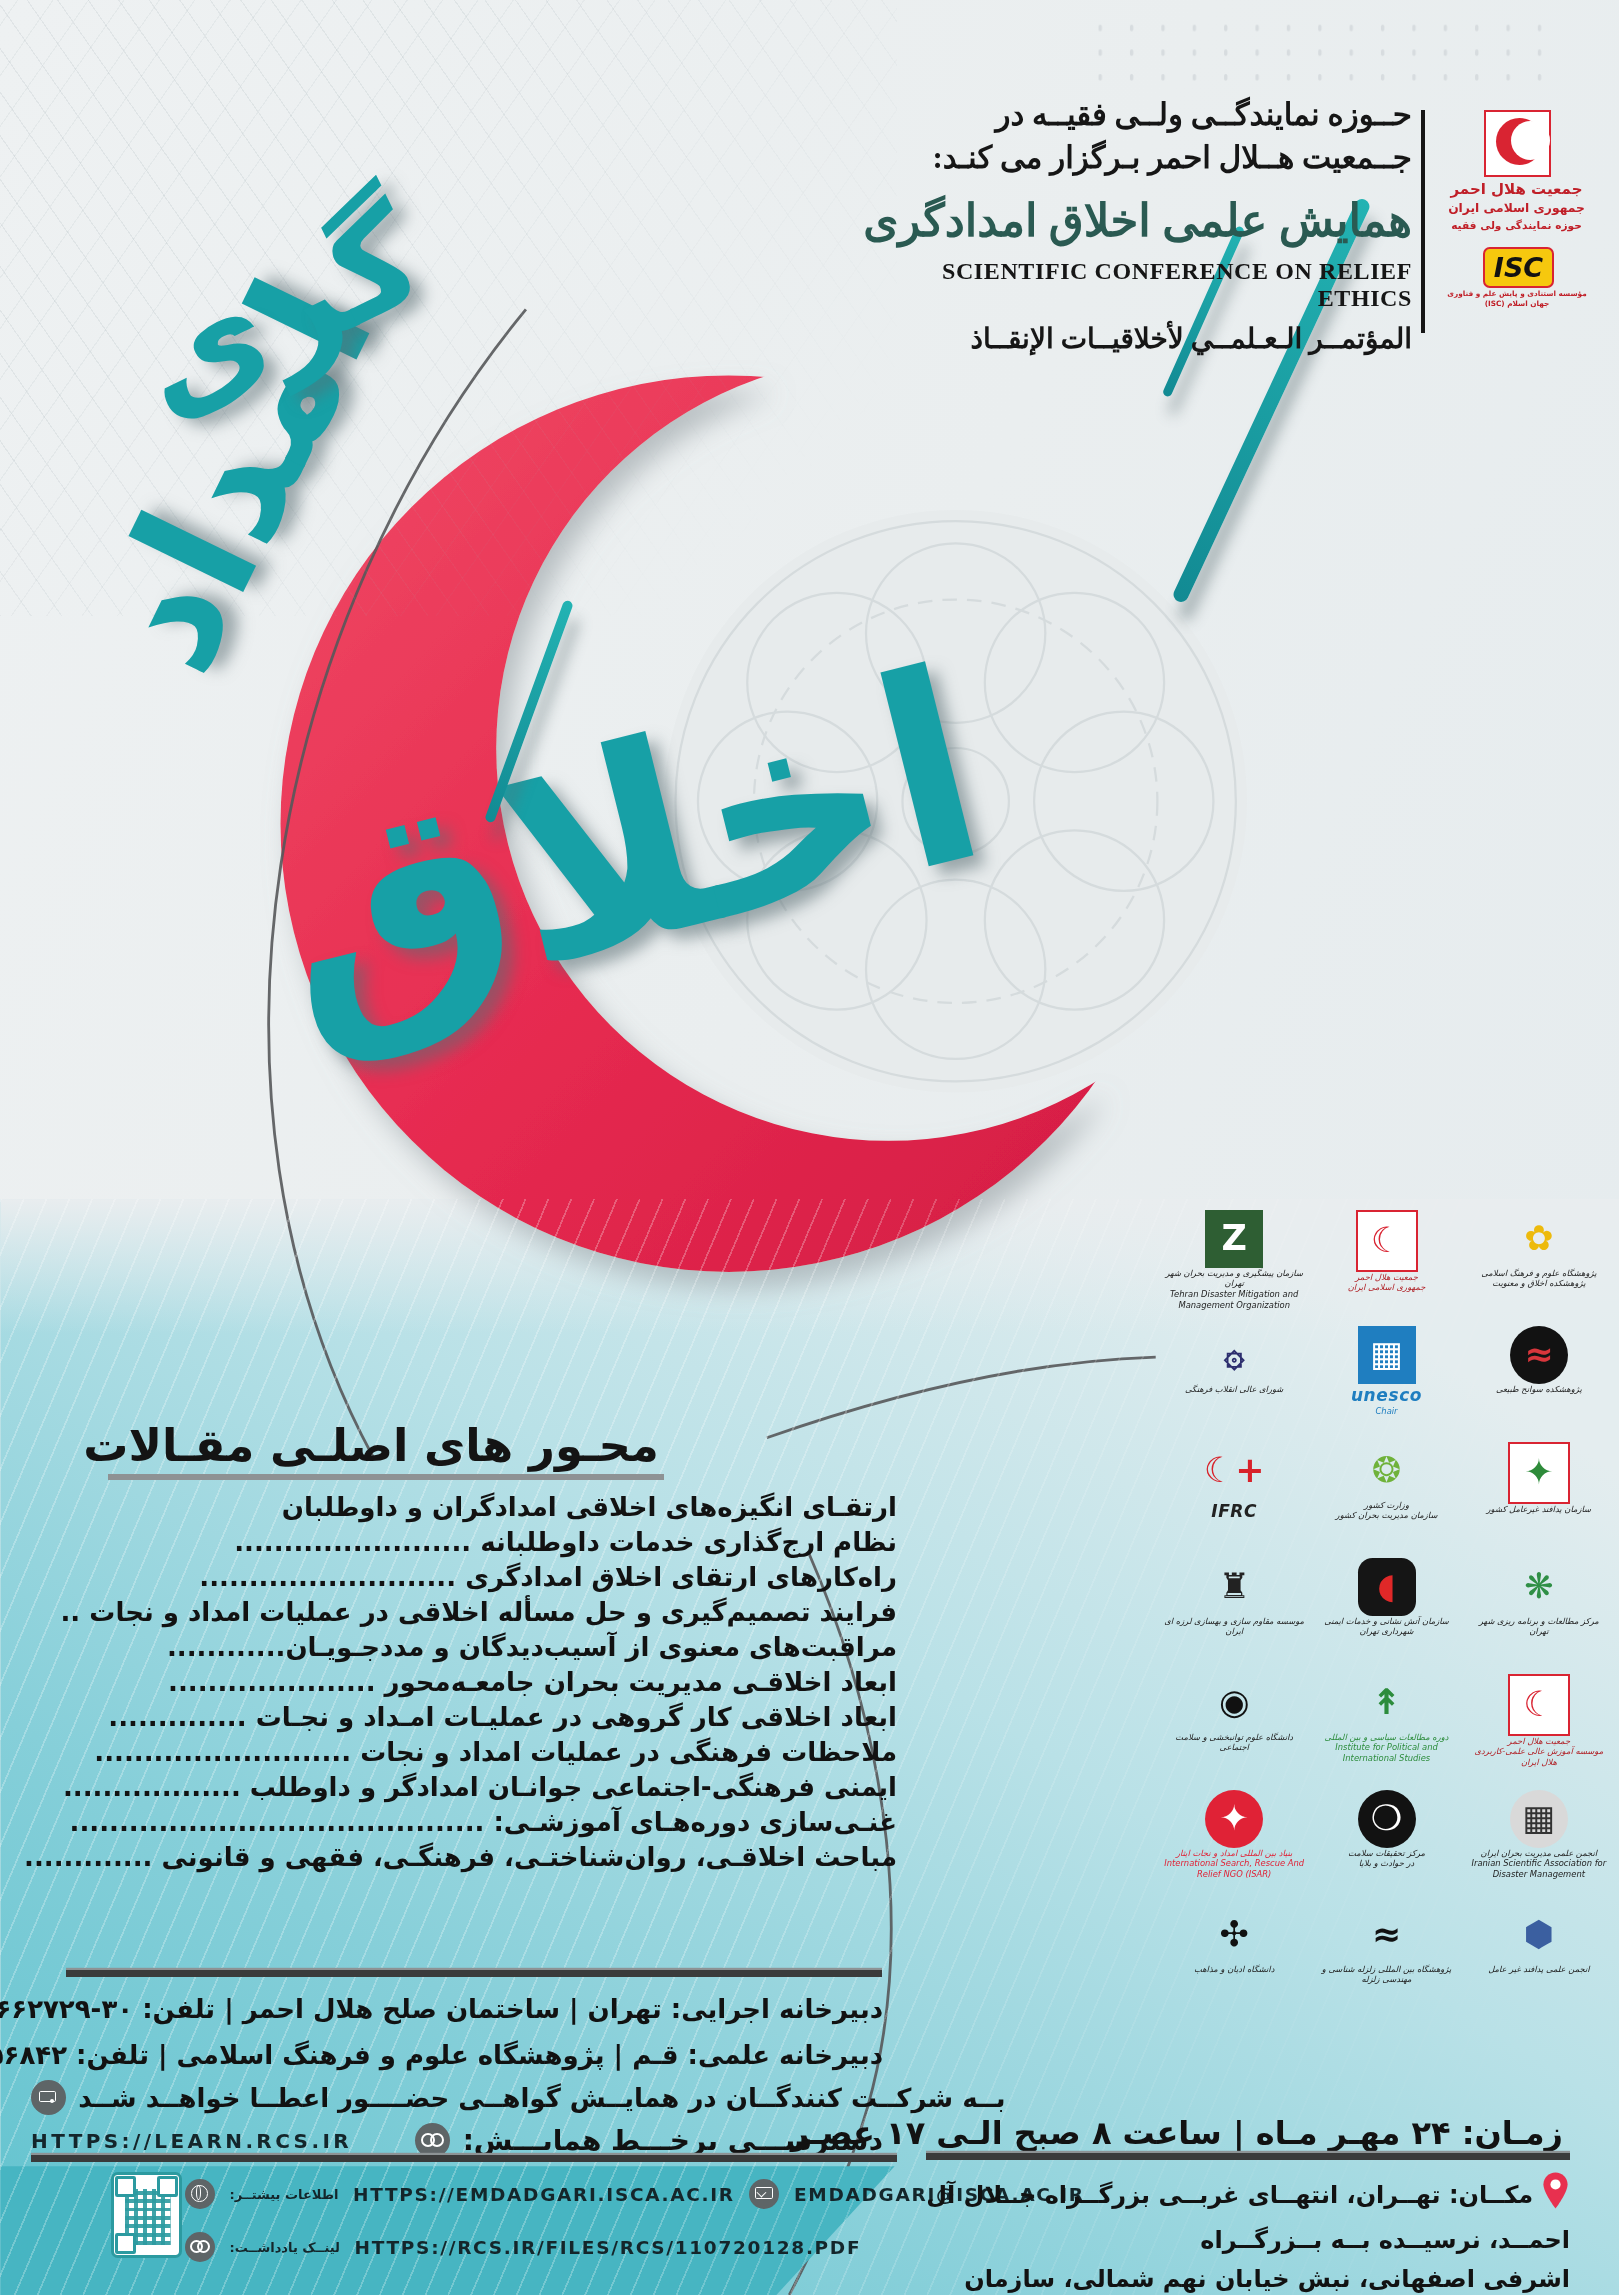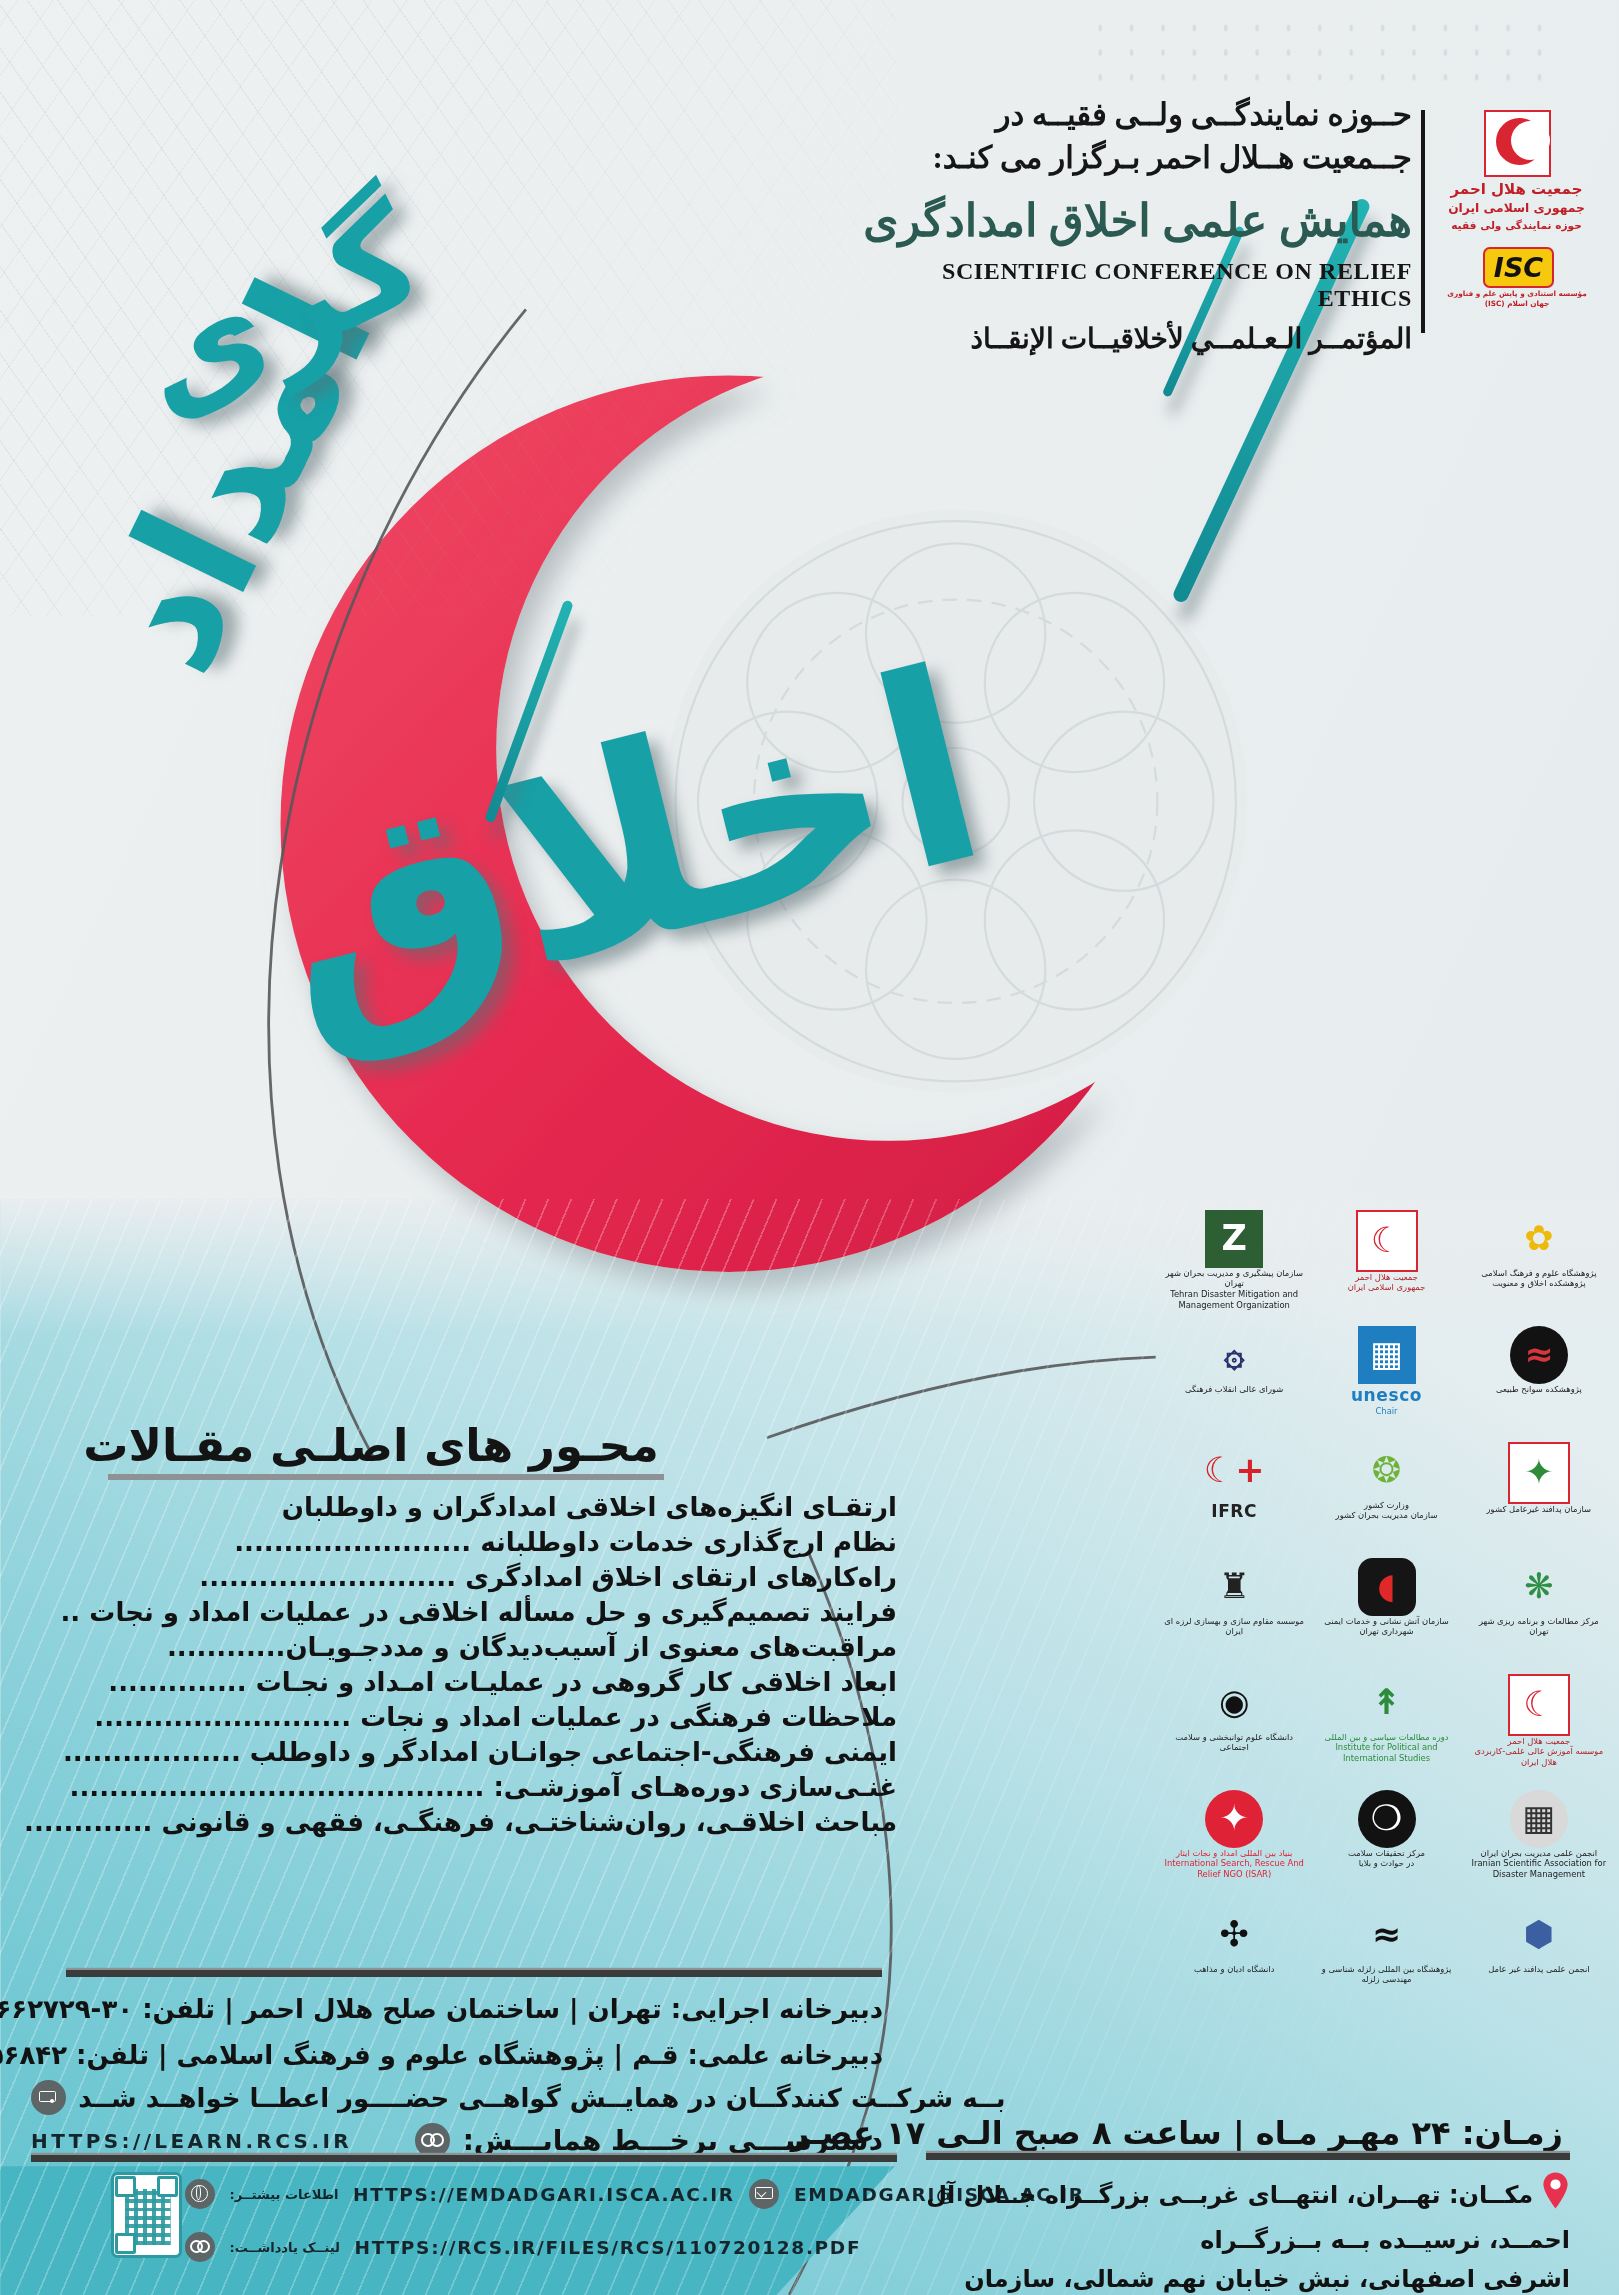--- a/index.html
+++ b/index.html
@@ -93,21 +93,21 @@
   .gicon.small.mail-glyph::after{left:9px;top:10px;width:6.2px;height:6.2px;}
   
   #time-line{right:57px;top:2114px;width:667px;direction:rtl;text-align:center;font-size:32px;font-weight:900;color:#121212;white-space:nowrap;}
   #location{right:50px;top:2172px;width:695px;direction:rtl;text-align:right;font-size:24px;font-weight:700;color:#121212;line-height:1.62;}
   #pin{display:inline-block;vertical-align:middle;margin-left:7.8px;}
   
   #logos{left:1158px;top:1205px;width:457px;display:grid;grid-template-columns:repeat(3,1fr);grid-auto-rows:116px;direction:rtl;}
   .logo-cell{display:flex;flex-direction:column;align-items:center;justify-content:flex-start;padding-top:4.5px;text-align:center;}
   .glyph-box{width:58px;height:58px;display:flex;align-items:center;justify-content:center;flex:0 0 auto;}
   .glyph{font-size:35px;line-height:1;font-weight:900;}
-  .cap{font-size:8.4px;line-height:1.3;color:#222;direction:rtl;max-width:140px;}
+  .cap{font-size:8.4px;line-height:1.3;color:#222;direction:rtl;max-width:140px;font-style:italic;}
   .cap.en{direction:ltr;}
   .cap.big{font-size:17px;font-weight:900;letter-spacing:0.6px;}
 </style>
 </head>
 <body>
 
 <div id="poster">
 
   <svg id="bg-svg" class="abs" viewBox="0 0 2890 4096">
     <defs>
@@ -209,20 +209,21 @@
 
   <div id="topics-title" class="abs">محـور های اصلـی مقـالات</div>
   <div id="topics-underline" class="abs"></div>
   <div id="topics-list" class="abs">
 
   <div class="topic-line">ارتقـای انگیزه‌های اخلاقی امدادگران و داوطلبان</div>
       <div class="topic-line">نظام ارج‌گذاری خدمات داوطلبانه ........................</div>
       <div class="topic-line">راه‌کارهای ارتقای اخلاق امدادگری ..........................</div>
       <div class="topic-line">فرایند تصمیم‌گیری و حل مسأله اخلاقی در عملیات امداد و نجات ..</div>
       <div class="topic-line">مراقبت‌های معنوی از آسیب‌دیدگان و مددجـویـان............</div>
+      <div class="topic-line">ابعاد اخلاقـی مدیریت بحران جامعـه‌محور .....................</div>
       <div class="topic-line">ابعاد اخلاقی کار گروهی در عملیـات امـداد و نجـات ..............</div>
       <div class="topic-line">ملاحظات فرهنگی در عملیات امداد و نجات ..........................</div>
       <div class="topic-line">ایمنی فرهنگی-اجتماعی جوانـان امدادگر و داوطلب ..................</div>
       <div class="topic-line">غنـی‌سازی دوره‌هـای آموزشـی: ..........................................</div>
       <div class="topic-line">مباحث اخلاقـی، روان‌شناختـی، فرهنگـی، فقهی و قانونی .............</div>
     </div>
 
   <div id="sep1" class="abs sep"></div>
   <div class="abs contact-line" style="left:31px;top:1994px;width:852px;">دبیرخانه اجرایی: تهران | ساختمان صلح هلال احمر | تلفن: ‪۰۲۱-۸۸۶۶۲۷۲۹-۳۰‬</div>
   <div class="abs contact-line" style="left:31px;top:2040px;width:852px;">دبیرخانه علمی: قـم | پژوهشگاه علوم و فرهنگ اسلامی | تلفن: ‪۰۲۵-۳۱۱۵۶۸۴۲‬</div>

